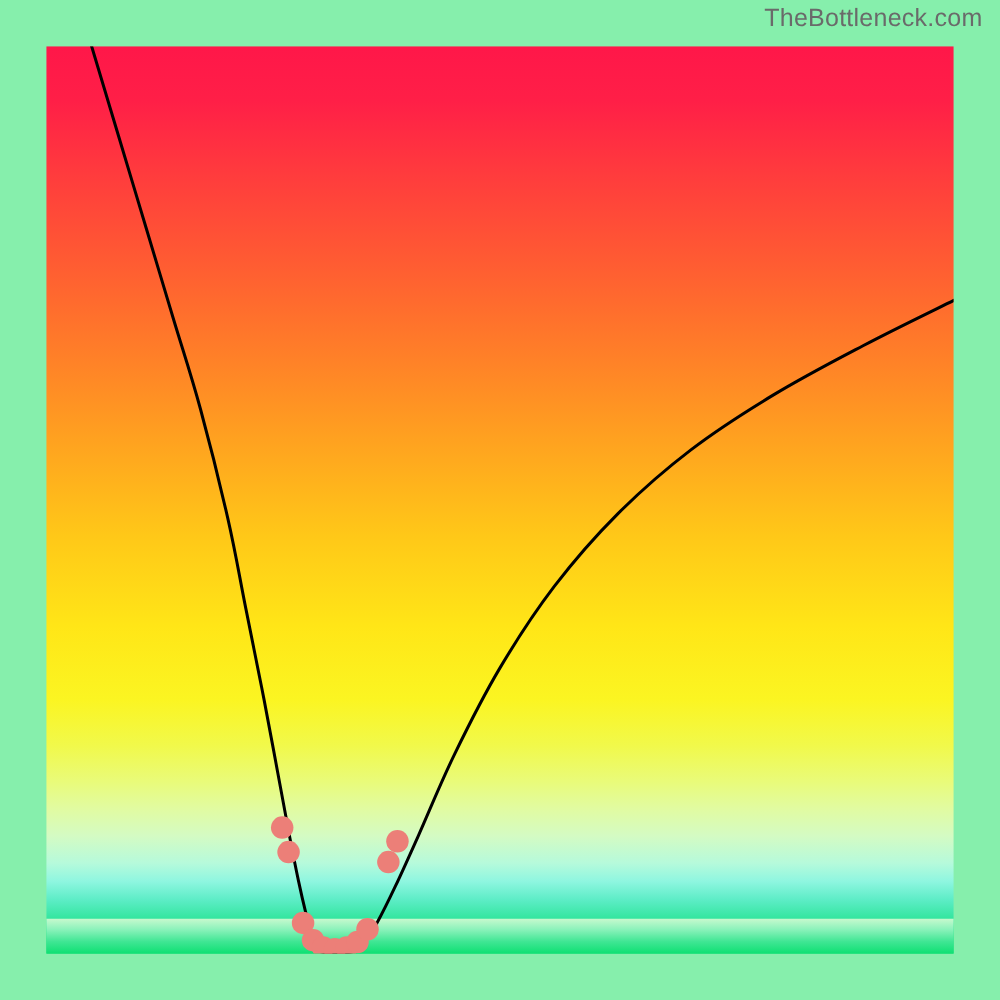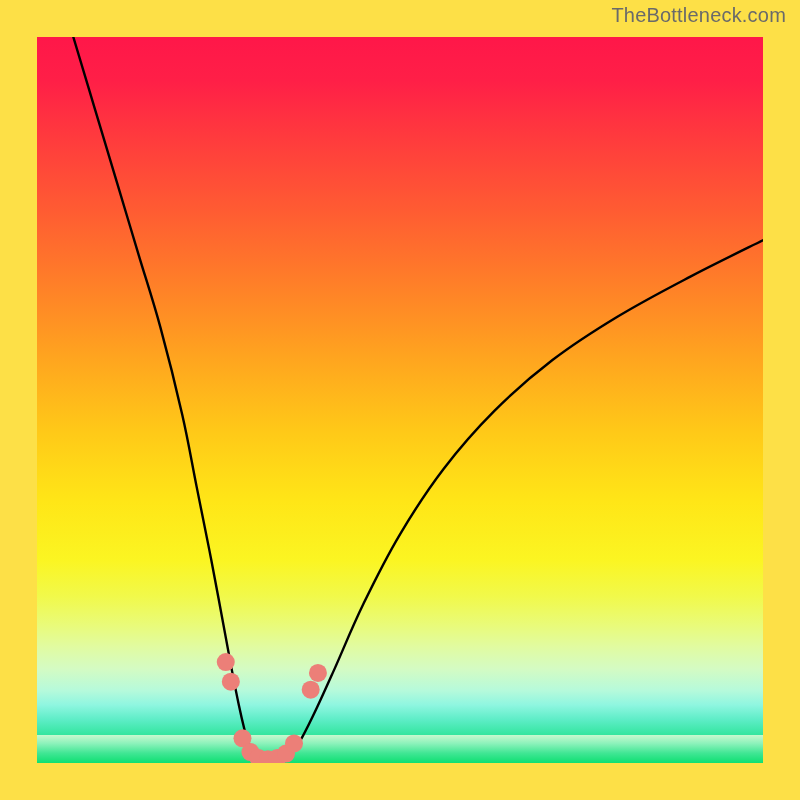--- a/index.html
+++ b/index.html
@@ -10,21 +10,21 @@
     background: #000;
     overflow: hidden;
     font-family: Arial, Helvetica, sans-serif;
   }
   .frame {
     position: absolute;
     left: 0;
     top: 0;
     width: 800px;
     height: 800px;
-    background: #fde047;
+    background: #86efac;
   }
   .plot-area {
     position: absolute;
     left: 37px;
     top: 37px;
     width: 726px;
     height: 726px;
     overflow: hidden;
   }
   .gradient {

